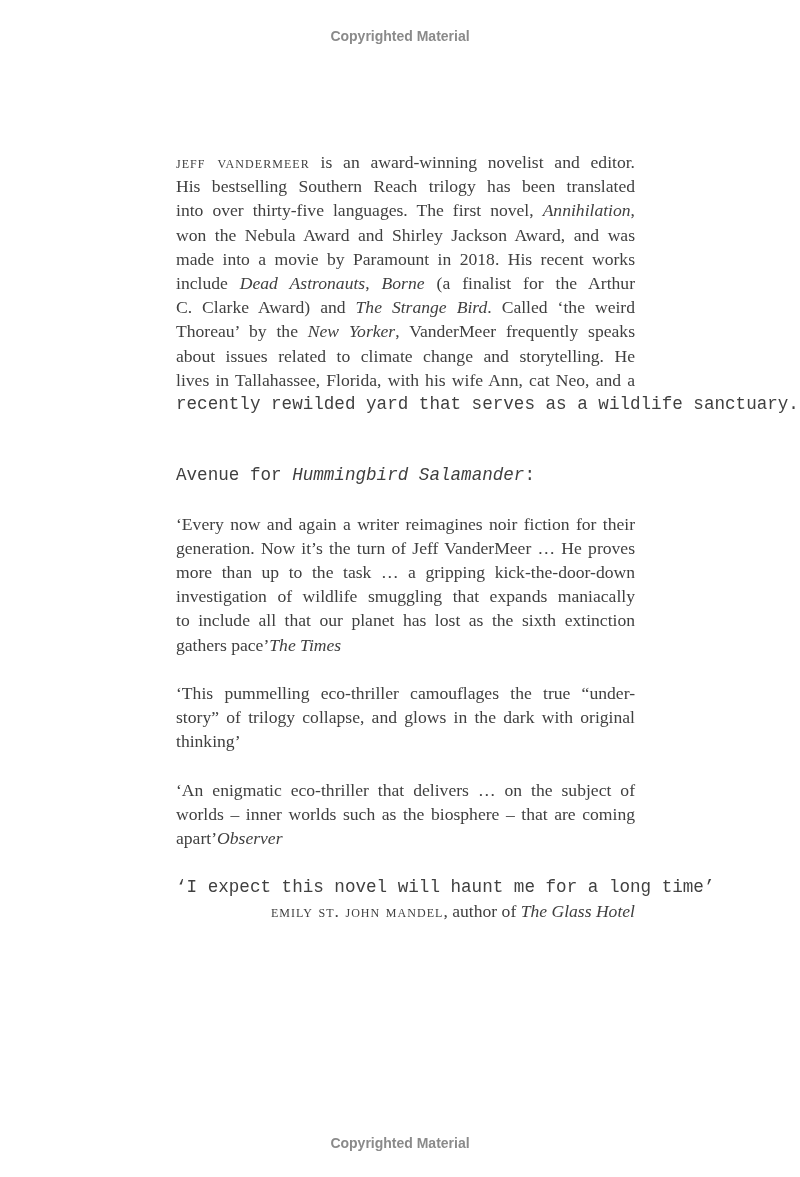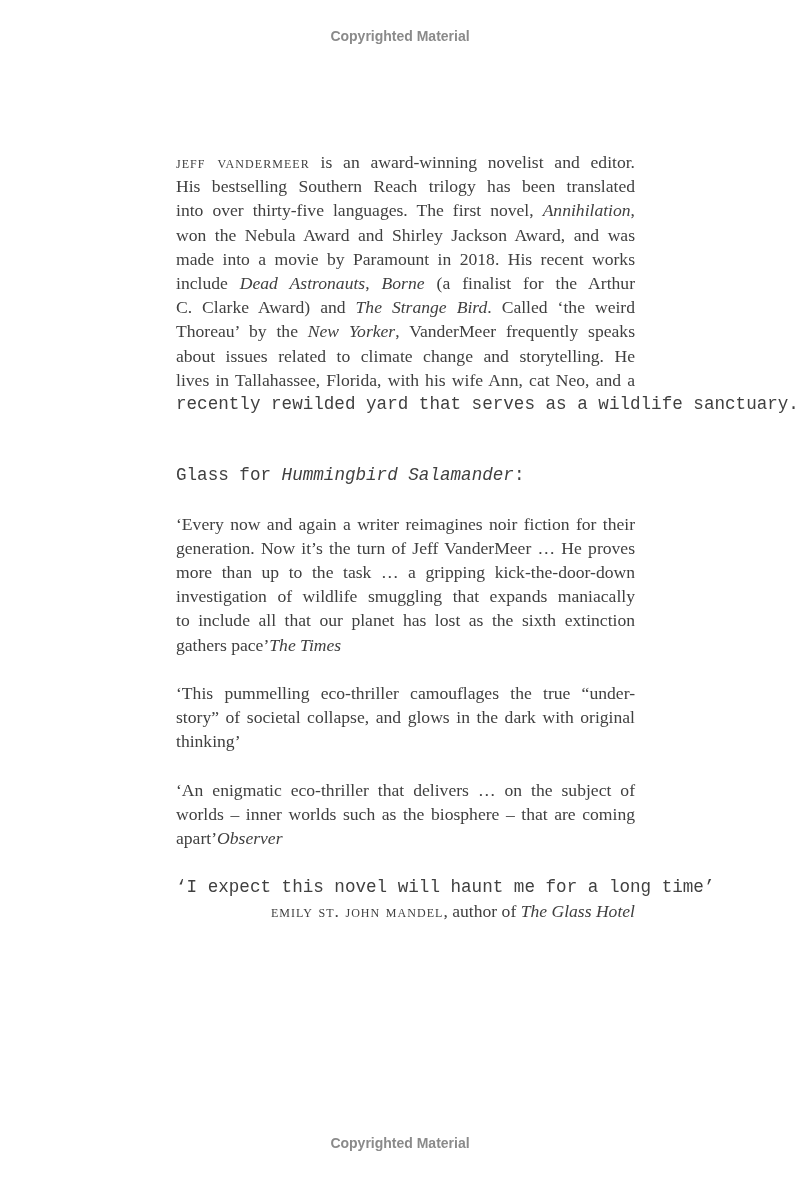--- a/index.html
+++ b/index.html
@@ -33,32 +33,32 @@
     <div class="line " style="top: 174.2px; font-family: Liberation Serif, serif;"><span>His bestselling Southern Reach trilogy has been translated</span></div>
     <div class="line " style="top: 198.4px;"><span>into over thirty-five languages. The first novel, </span><i>Annihilation</i><span>,</span></div>
     <div class="line " style="top: 222.6px;"><span>won the Nebula Award and Shirley Jackson Award, and was</span></div>
     <div class="line " style="top: 246.8px;"><span>made into a movie by Paramount in 2018. His recent works</span></div>
     <div class="line " style="top: 271px;"><span>include </span><i>Dead Astronauts</i><span>, </span><i>Borne</i><span> (a finalist for the Arthur</span></div>
     <div class="line " style="top: 295.2px;"><span>C. Clarke Award) and </span><i>The Strange Bird</i><span>. Called ‘the weird</span></div>
     <div class="line " style="top: 319.4px;"><span>Thoreau’ by the </span><i>New Yorker</i><span>, VanderMeer frequently speaks</span></div>
     <div class="line " style="top: 343.6px;"><span>about issues related to climate change and storytelling. He</span></div>
     <div class="line " style="top: 367.8px;"><span>lives in Tallahassee, Florida, with his wife Ann, cat Neo, and a</span></div>
     <div class="line last" style="top: 392px;"><span>recently rewilded yard that serves as a wildlife sanctuary.</span></div>
-    <div class="line last" style="top: 463px;"><span>Glass for </span><i>Hummingbird Salamander</i><span>:</span></div>
+    <div class="line last" style="top: 463px;"><span>Avenue for </span><i>Hummingbird Salamander</i><span>:</span></div>
     <div class="line " style="top: 511.5px;">‘Every now and again a writer reimagines noir fiction for their</div>
     <div class="line " style="top: 535.7px;">generation. Now it’s the turn of Jeff VanderMeer … He proves</div>
     <div class="line " style="top: 559.9px;">more than up to the task … a gripping kick-the-door-down</div>
     <div class="line " style="top: 584.1px;">investigation of wildlife smuggling that expands maniacally</div>
     <div class="line " style="top: 608.3px;">to include all that our planet has lost as the sixth extinction</div>
     <div class="line split" style="top: 632.5px;">
       <span>gathers pace’</span>
       <span><i>The Times</i></span>
     </div>
     <div class="line " style="top: 680.9px;">‘This pummelling eco-thriller camouflages the true “under-</div>
-    <div class="line " style="top: 705.1px;">story” of societal collapse, and glows in the dark with original</div>
+    <div class="line " style="top: 705.1px;">story” of trilogy collapse, and glows in the dark with original</div>
     <div class="line split" style="top: 729.3px; gap: 8px;">
       <span>thinking’</span>
     </div>
     <div class="line " style="top: 777.7px;">‘An enigmatic eco-thriller that delivers … on the subject of</div>
     <div class="line " style="top: 801.9px;">worlds – inner worlds such as the biosphere – that are coming</div>
     <div class="line split" style="top: 826.1px;">
       <span>apart’</span>
       <span><i>Observer</i></span>
     </div>
     <div class="line last" style="top: 874.5px;">‘I expect this novel will haunt me for a long time’</div>

